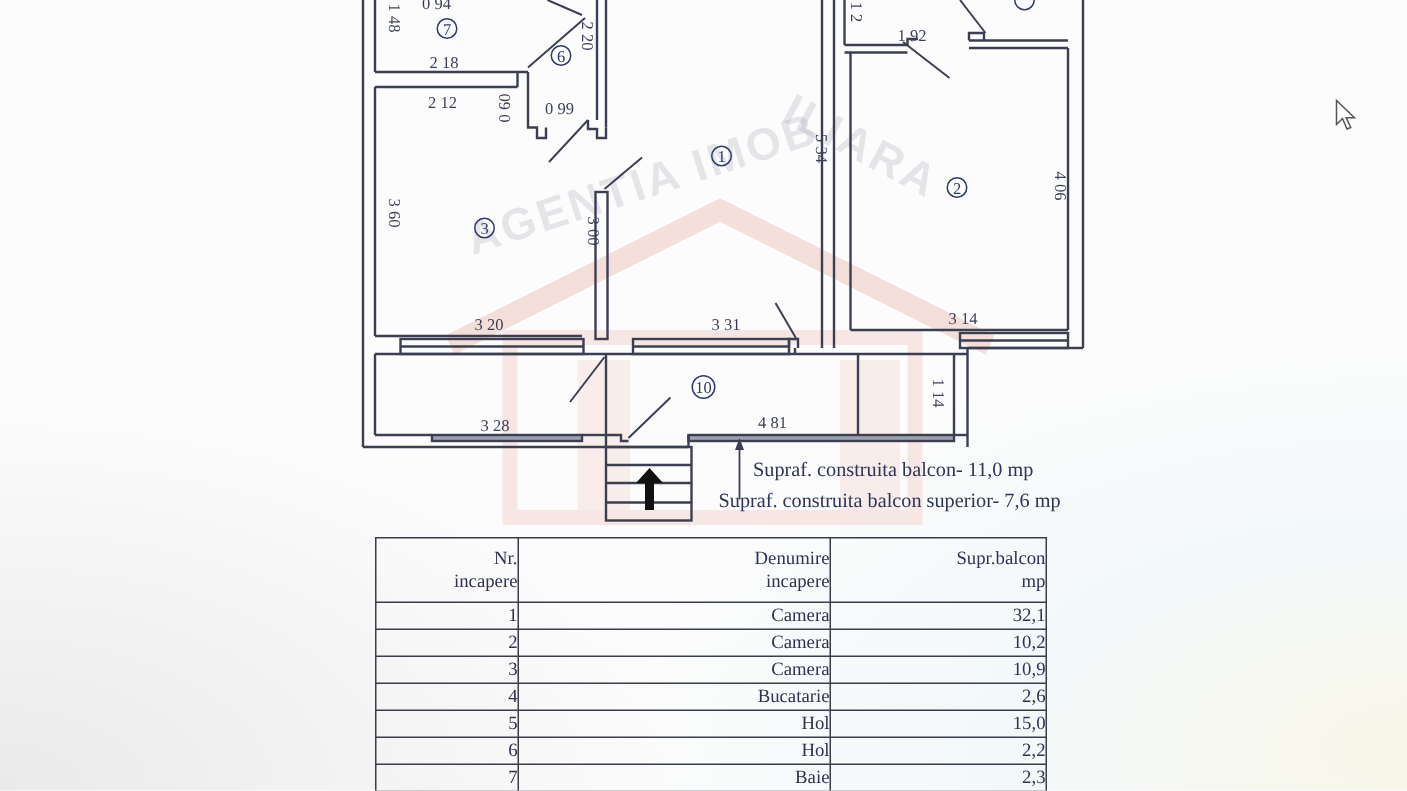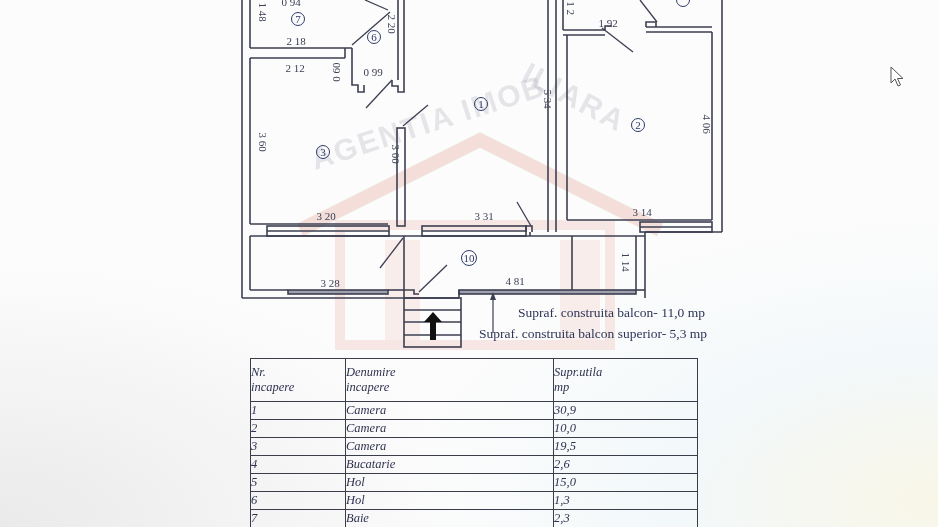--- a/index.html
+++ b/index.html
@@ -19,29 +19,29 @@
   svg.plan { position:absolute; left:0; top:0; }
   .dim { font-family:"Liberation Serif", serif; font-size:11px; fill:#3a3f55; }
   .room-num { font-family:"Liberation Serif", serif; font-size:11px; fill:#2e3a6a; }
   .wm-text {
     font-family:"Liberation Sans", sans-serif; font-size:30px; font-weight:bold;
     fill:rgba(150,150,170,0.22); letter-spacing:2px;
   }
   .note {
     position:absolute; font-size:13.5px; color:#2e3457; white-space:nowrap;
   }
-  .note1 { left:502px; top:305px;margin-left:16px; }
+  .note1 { left:502px; top:305px; }
   .note2 { left:479px; top:326px; }
 
   table.rooms {
     position:absolute; left:250px; top:358px; width:448px;
     border-collapse:collapse; font-size:12.5px; color:#2f3250;
   }
   table.rooms th, table.rooms td {
-    border:1.5px solid #3b3d4a; text-align:left; padding:0; line-height:17px;font-style:italic;
+    border:1.5px solid #3b3d4a; text-align:right; padding:0; line-height:17px;
   }
   table.rooms th { font-weight:normal; height:42px; line-height:15px; }
   table.rooms td { height:17px; }
   table.rooms td:first-child, table.rooms th:first-child { width:94px; }
   table.rooms td:nth-child(2), table.rooms th:nth-child(2) { width:207px; }
 
   .cursor { position:absolute; left:890px; top:66px; width:16px; height:24px; }
 </style>
 </head>
 <body>
@@ -181,69 +181,69 @@
     <text class="dim" x="326" y="220" text-anchor="middle">3 20</text>
     <text class="dim" x="484" y="220" text-anchor="middle">3 31</text>
     <text class="dim" x="642" y="216" text-anchor="middle">3 14</text>
     <text class="dim" x="330" y="287" text-anchor="middle">3 28</text>
     <text class="dim" x="515" y="285" text-anchor="middle">4 81</text>
     <text class="dim" x="622" y="262" transform="rotate(90 622 262)" text-anchor="middle">1 14</text>
   </g>
 </svg>
 
 <div class="note note1">Supraf. construita balcon- 11,0 mp</div>
-<div class="note note2">Supraf. construita balcon superior- 5,3 mp</div>
+<div class="note note2">Supraf. construita balcon superior- 7,6 mp</div>
 
 <table class="rooms">
   <thead>
     <tr>
       <th>
         <span>Nr.</span><br>
         <span>incapere</span>
       </th>
       <th>
         <span>Denumire</span><br>
         <span>incapere</span>
       </th>
       <th>
-        <span>Supr.utila</span><br>
+        <span>Supr.balcon</span><br>
         <span>mp</span>
       </th>
     </tr>
   </thead>
   <tbody>
     <tr>
       <td>1</td>
       <td>Camera</td>
-      <td>30,9</td>
+      <td>32,1</td>
     </tr>
     <tr>
       <td>2</td>
       <td>Camera</td>
-      <td>10,0</td>
+      <td>10,2</td>
     </tr>
     <tr>
       <td>3</td>
       <td>Camera</td>
-      <td>19,5</td>
+      <td>10,9</td>
     </tr>
     <tr>
       <td>4</td>
       <td>Bucatarie</td>
       <td>2,6</td>
     </tr>
     <tr>
       <td>5</td>
       <td>Hol</td>
       <td>15,0</td>
     </tr>
     <tr>
       <td>6</td>
       <td>Hol</td>
-      <td>1,3</td>
+      <td>2,2</td>
     </tr>
     <tr>
       <td>7</td>
       <td>Baie</td>
       <td>2,3</td>
     </tr>
   </tbody>
 </table>
 
 <svg class="cursor" viewBox="0 0 16 24">

